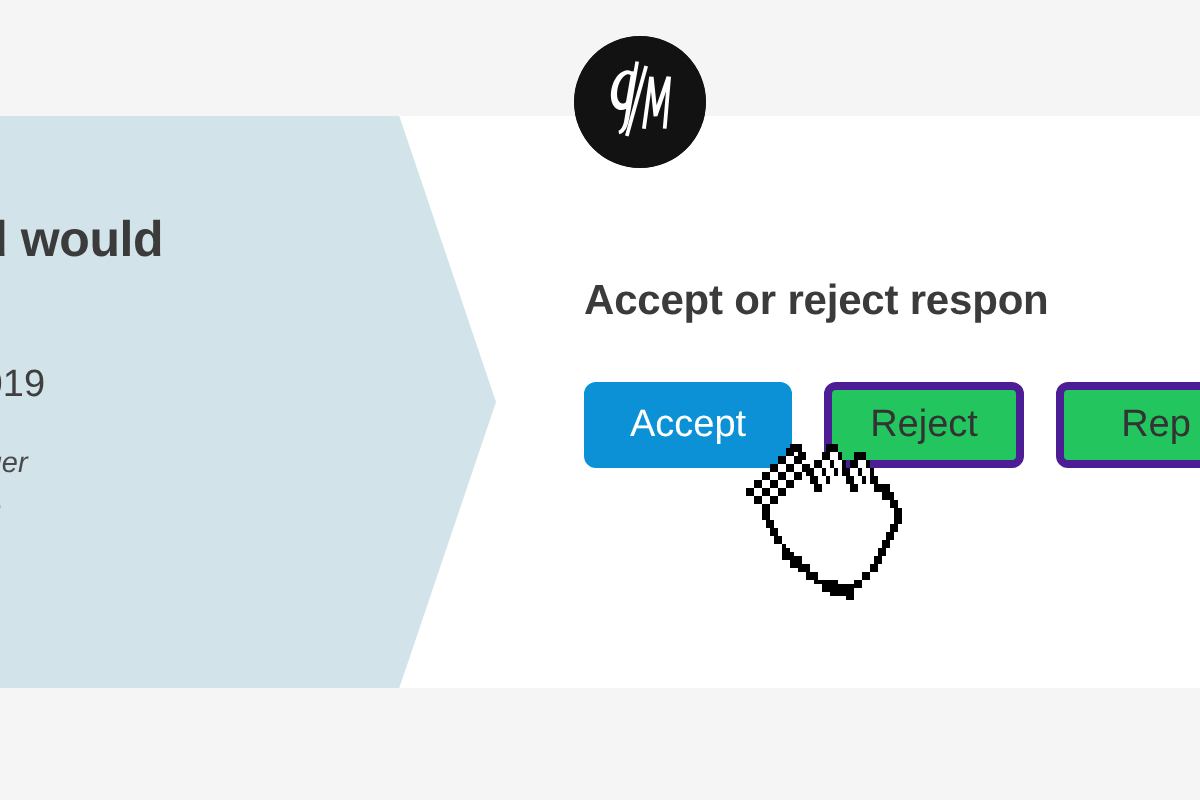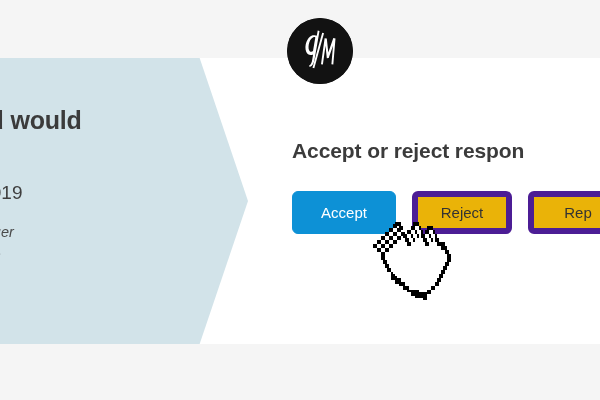--- a/index.html
+++ b/index.html
@@ -122,37 +122,37 @@
   }
 
   .btn {
     display: inline-flex;
     align-items: center;
     justify-content: center;
     box-sizing: border-box;
     height: 43px;
     padding: 0 19px;
     border-radius: 6px;
-    font-size: 15px;
+    font-size: 19px;
     font-family: "Liberation Sans", sans-serif;
     line-height: 1;
     cursor: pointer;
     white-space: nowrap;
   }
 
   .btn-primary {
     background: #0d91d6;
     border: 1px solid #0d91d6;
     color: #ffffff;
     min-width: 104px;
   }
 
   .btn-secondary {
-    background: #eab308;
-    border: 6px solid #4c1d95;
+    background: #22c55e;
+    border: 4px solid #4c1d95;
     color: #333333;
     min-width: 100px;
   }
 
   
   .cursor {
     position: absolute;
     left: 369px;
     top: 216px;
     width: 96px;

